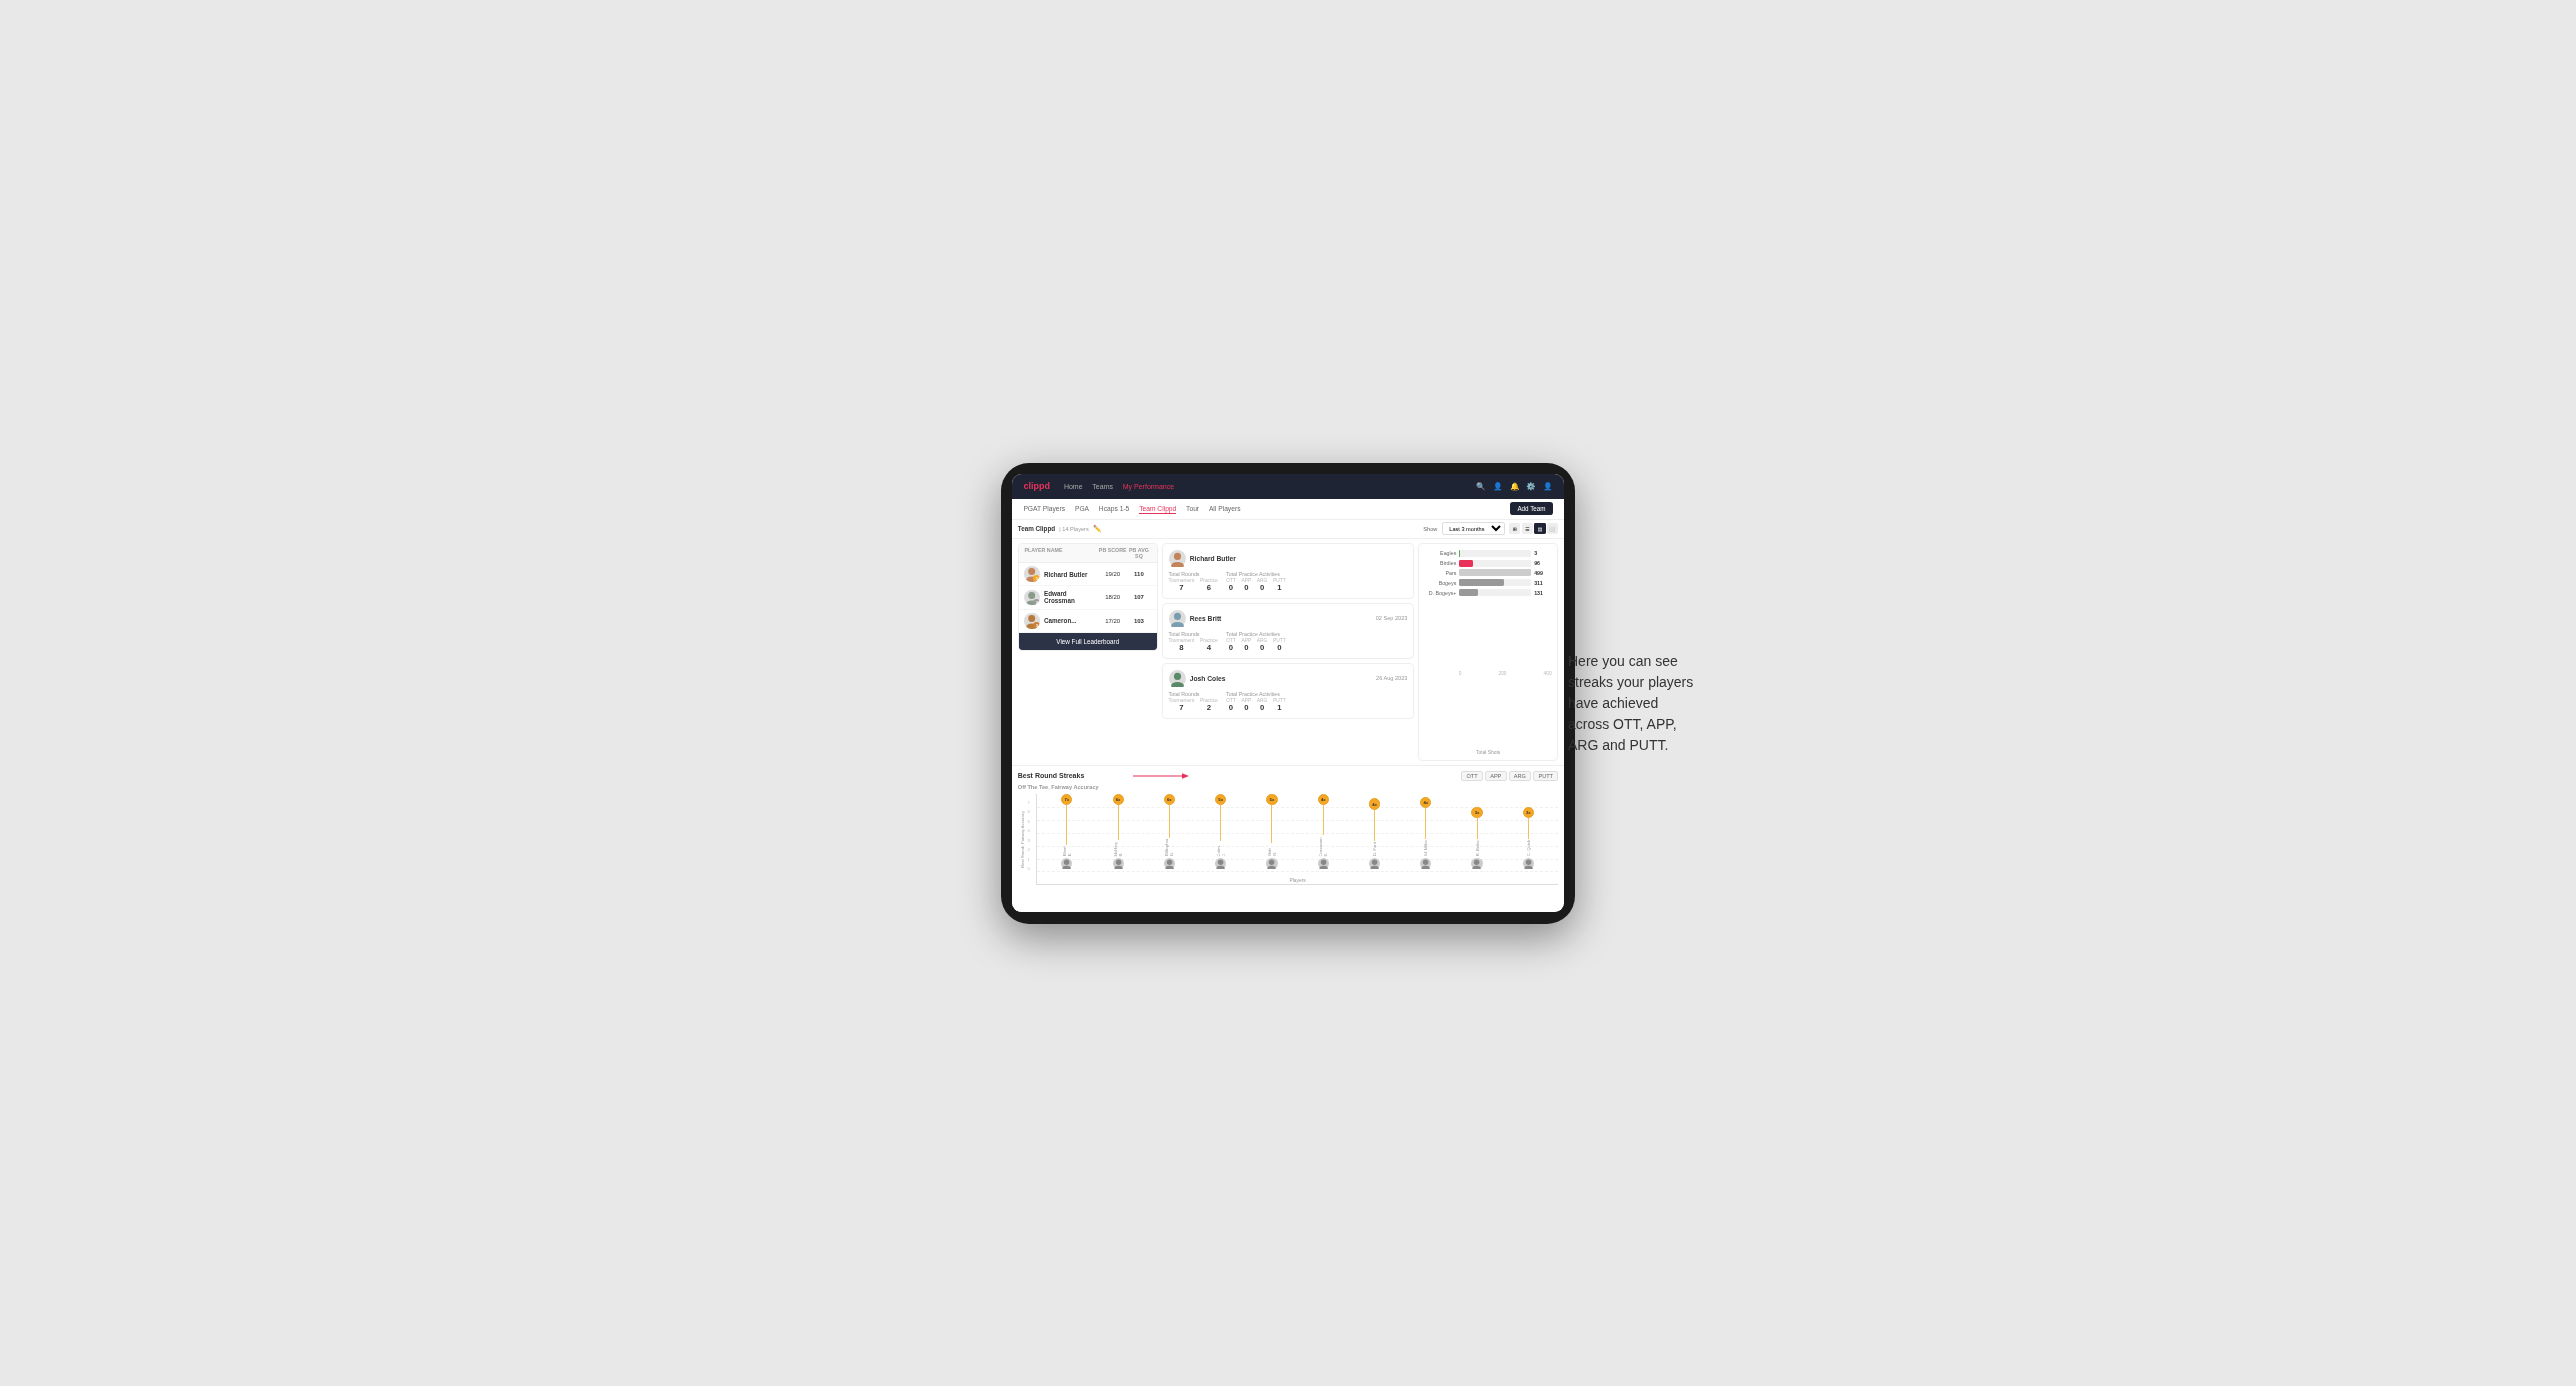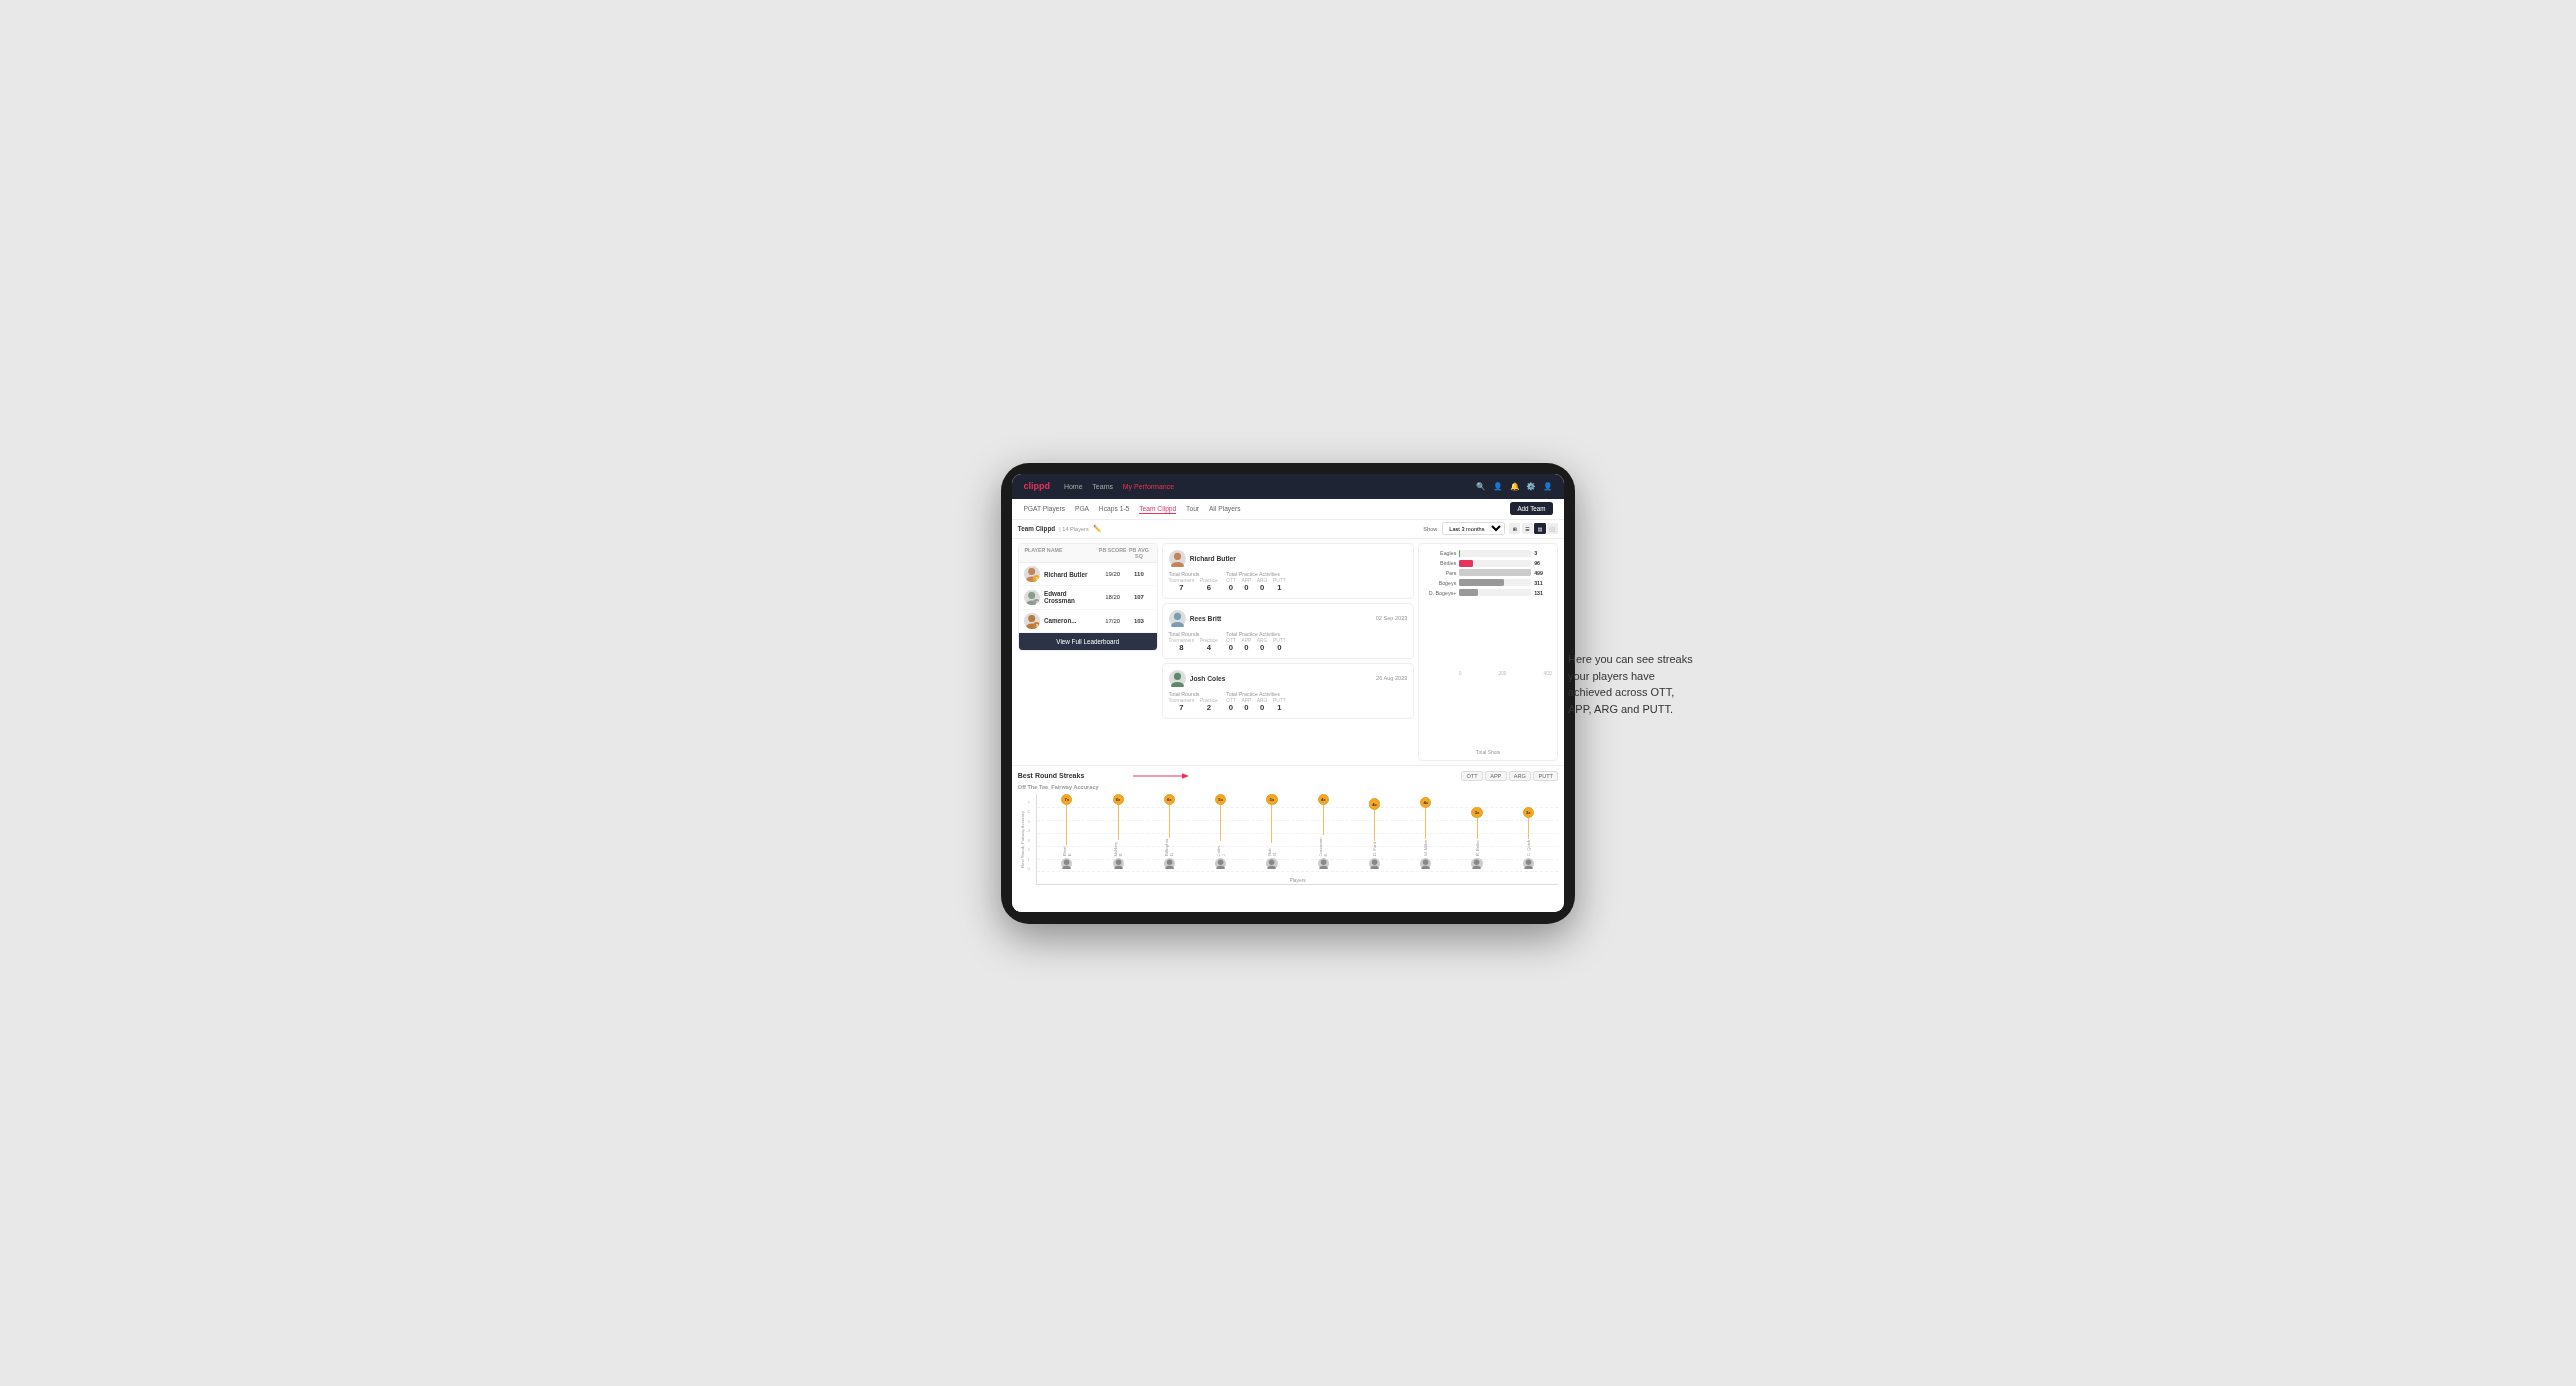--- a/index.html
+++ b/index.html
@@ -931,15 +931,15 @@
 
           <div style="text-align:center; font-size:4.9px; color:#999; position:absolute; bottom:1.4px; left:0; right:0;">Players</div>
         </div>
       </div>
     </div>
 
   </div>
 </div>
 
 <div style="position:absolute; right:calc(50% - 406px); top:calc(50% - 42px); width:126px;">
-  <p style="font-size:11px; color:#333; line-height:1.5;">Here you can see streaks your players have achieved across OTT, APP, ARG and PUTT.</p>
+  <p style="font-size:14px; color:#333; line-height:1.5;">Here you can see streaks your players have achieved across OTT, APP, ARG and PUTT.</p>
 </div>
 
 
 </body></html>

